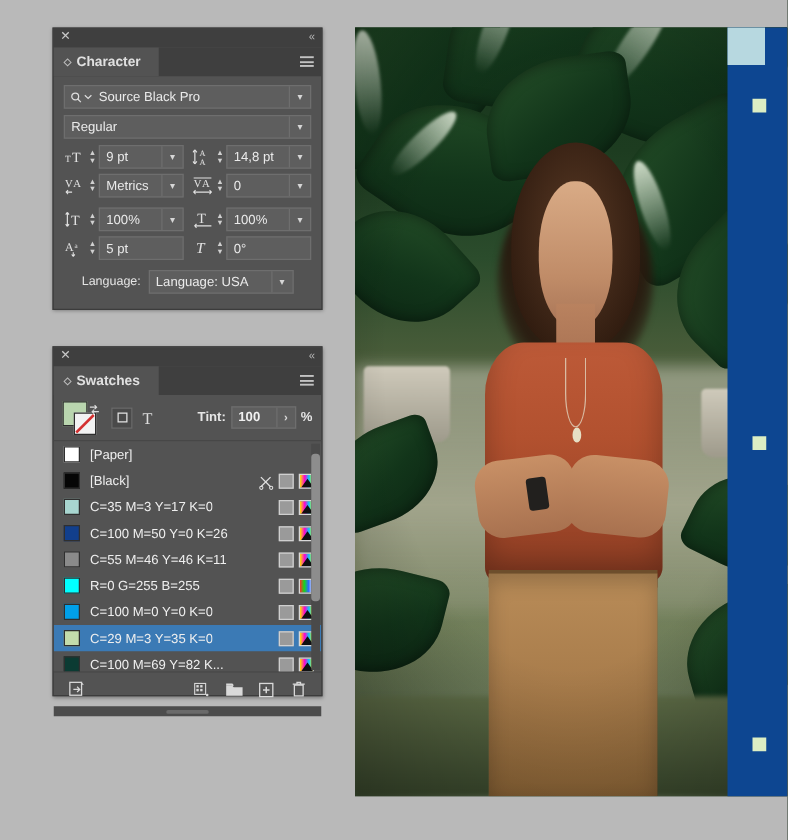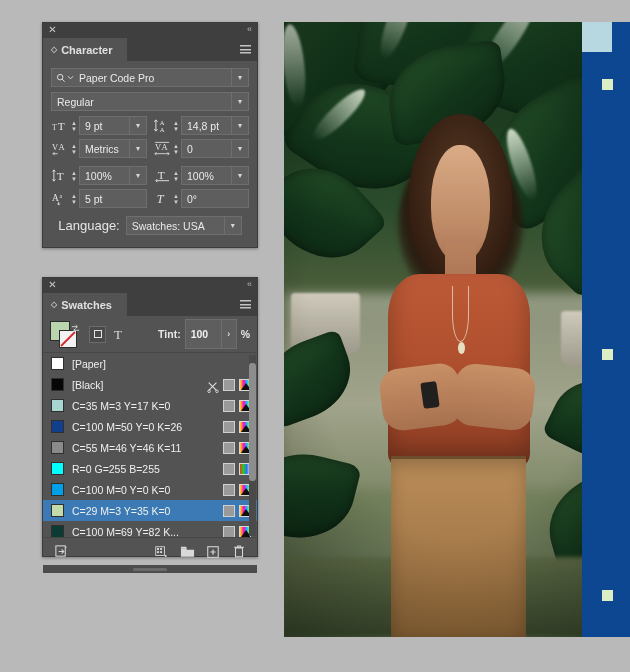--- a/index.html
+++ b/index.html
@@ -103,21 +103,21 @@
     flex: 0 0 10px;
     color: #d0d0d0;
     font-size: 6px; line-height: 6px;
   }
   .ctrl .field { flex: 1 1 auto; min-width: 0; }
 
   .lang-row {
     display: flex; align-items: center; justify-content: center;
     gap: 6px; margin-top: 8px;
   }
-  .lang-row .lbl { font-size: 13px; color: #e4e4e4; }
+  .lang-row .lbl { font-size: 10px; color: #e4e4e4; }
   .lang-row .field { width: 116px; }
 
   
   #swatches-panel { left: 42px; top: 277px; width: 216px; height: 280px; }
   .sw-body { padding: 0; }
 
   .sw-toolbar {
     height: 36px;
     display: flex; align-items: center;
     padding: 0 7px;
@@ -154,21 +154,21 @@
     width: 8px; height: 8px; border: 1.5px solid #e4e4e4;
   }
   .sw-textmode {
     margin-left: 8px; font-size: 13px; color: #dcdcdc;
     font-family: "Liberation Serif", serif; line-height: 1;
   }
   .tintwrap { margin-left: auto; display: flex; align-items: center; gap: 4px; font-weight: bold; }
   .tintwrap .tlabel { font-size: 10.5px; color: #e6e6e6; }
   .tint-field {
     background: #5e5e5e; border: 1px solid #6e6e6e;
-    height: 30px; width: 52px;
+    height: 18px; width: 52px;
     display: flex; align-items: center;
     font-size: 10.5px; color: #f0f0f0;
   }
   .tint-field .tval { padding-left: 5px; }
   .tint-field .tcaret {
     margin-left: auto; width: 15px; height: 100%;
     border-left: 1px solid #6e6e6e;
     display:flex; align-items:center; justify-content:center;
     font-size: 9px; color: #dadada;
   }
@@ -406,21 +406,21 @@
     <div class="field row-full">
       <span class="searchglyph">
         <svg width="10" height="10" viewBox="0 0 12 12">
           <circle cx="5" cy="5" r="3.3" fill="none" stroke="#ddd" stroke-width="1.2"></circle>
           <line x1="7.4" y1="7.4" x2="10.4" y2="10.4" stroke="#ddd" stroke-width="1.2"></line>
         </svg>
         <svg width="7" height="7" viewBox="0 0 8 8">
             <path d="M1 2.5 L4 5.5 L7 2.5" fill="none" stroke="#ddd" stroke-width="1.1"></path>
           </svg>
       </span>
-      <span class="txt">Paper Code Pro</span>
+      <span class="txt">Source Black Pro</span>
       <span class="caret">▾</span>
     </div>
 
     <div class="field row-full">
       <span class="txt">Regular</span>
       <span class="caret">▾</span>
     </div>
 
     <div class="ctrl-grid">
       <div class="ctrl">
@@ -540,21 +540,21 @@
         <span class="stepper">▲<br>▼</span>
         <span class="field">
           <span class="txt">0°</span>
         </span>
       </div>
     </div>
 
     <div class="lang-row">
       <span class="lbl">Language:</span>
       <span class="field">
-        <span class="txt">Swatches: USA</span>
+        <span class="txt">Language: USA</span>
         <span class="caret">▾</span>
       </span>
     </div>
 
   </div>
 </div>
 
 <div class="panel" id="swatches-panel">
 
   <div class="panel-topbar">

